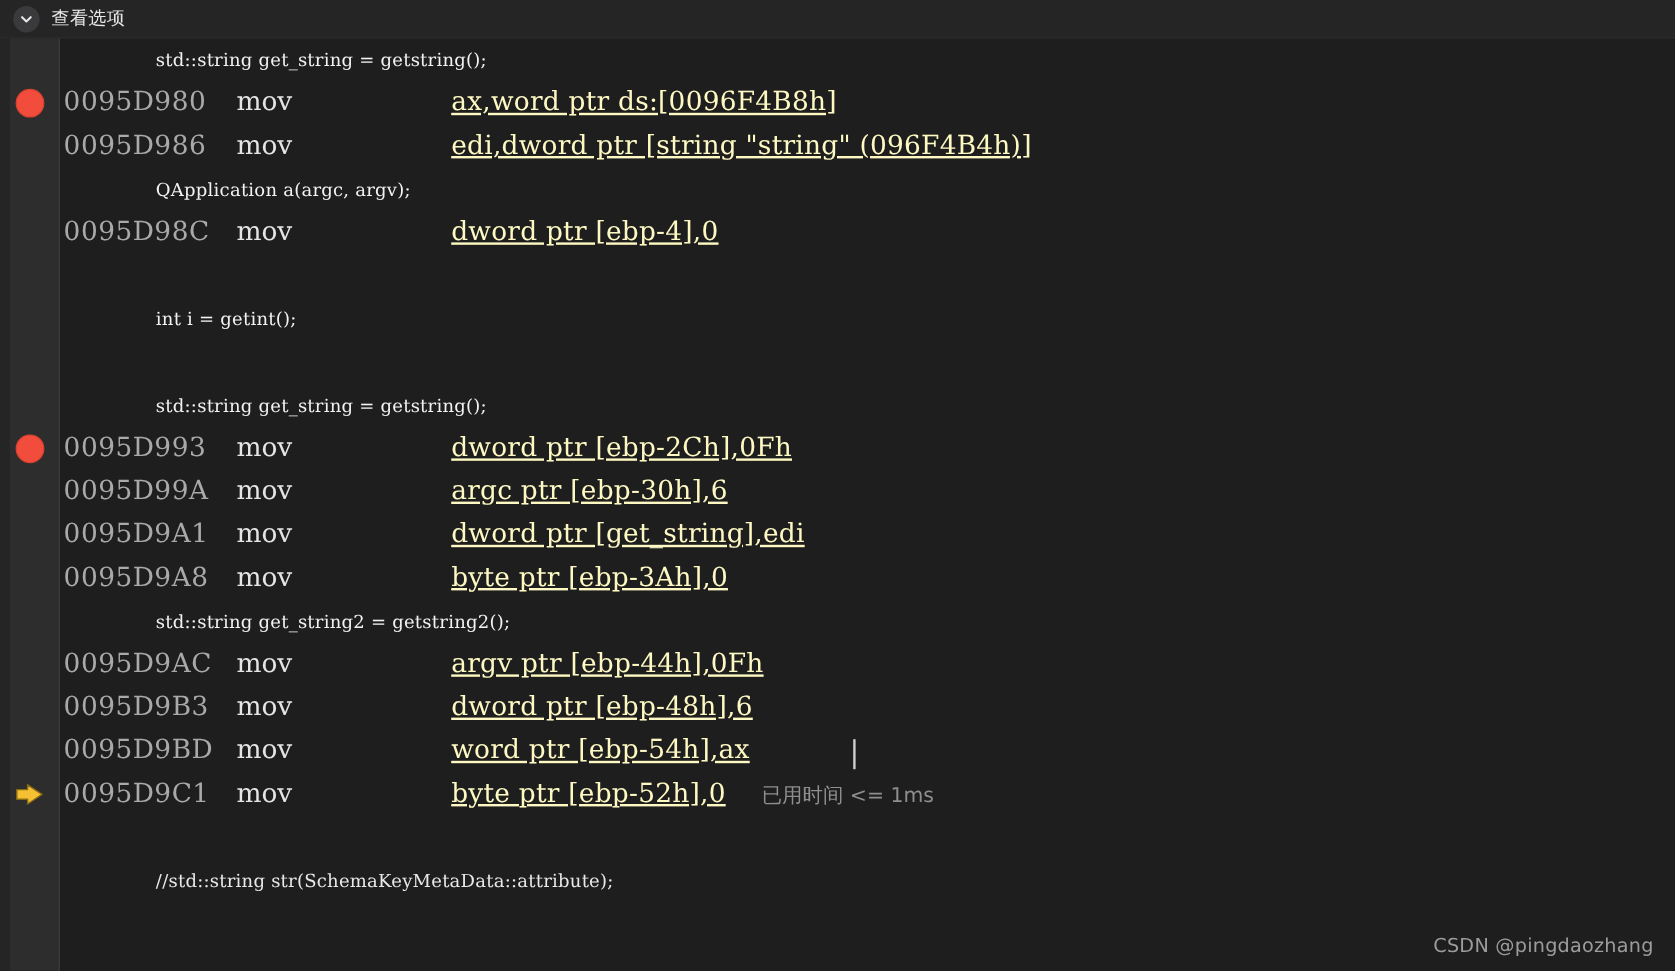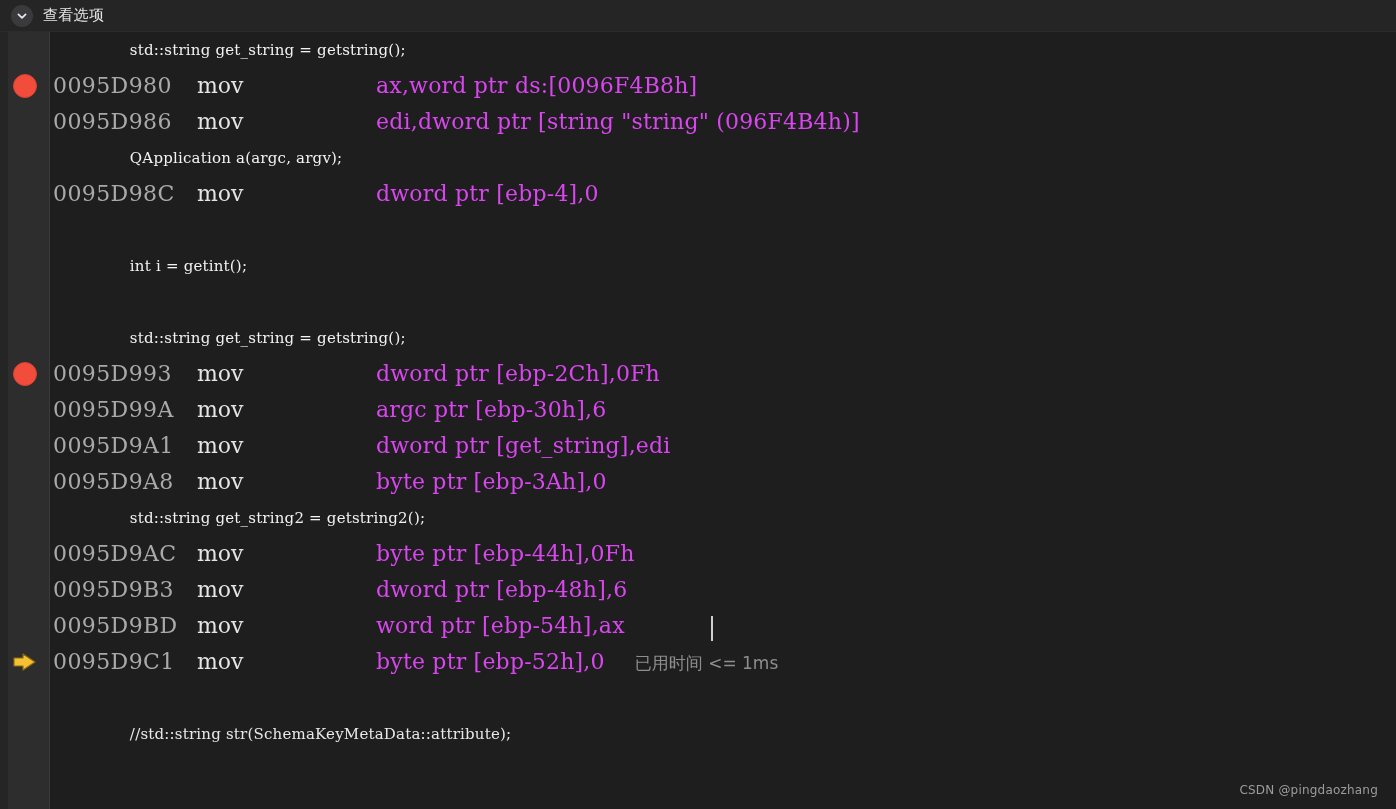--- a/index.html
+++ b/index.html
@@ -75,40 +75,40 @@
     color: #f2f2f2;
     font-size: 15px;
     line-height: 36px;
     letter-spacing: .2px;
   }
   .src.comment { color: #e9e9e9; }
 
   .asm { padding-left: 53px; color: #9a9a9a; font-size: 22px; line-height: 36px; }
   .addr  { display: inline-block; width: 144px; color: #a9a9a9; letter-spacing: .4px; }
   .mnem  { display: inline-block; width: 179px; color: #e5e5e5; }
-  .ops   { color: #d946ef; letter-spacing: .2px; }
+  .ops   { color: #fef9c3; letter-spacing: .2px; text-decoration: underline; }
 
   .elapsed {
     color: #8e8e8e;
     font-family: "DejaVu Sans", sans-serif;
     font-size: 17px;
     margin-left: 30px;
   }
   .caret {
     position: absolute;
     left: 711px; top: 8px;
     width: 2px; height: 25px;
     background: #cfcfcf;
   }
 
   .watermark {
     position: absolute; right: 18px; bottom: 12px;
     color: #9c9c9c;
     font-family: "DejaVu Sans", sans-serif;
-    font-size: 12px;
+    font-size: 16px;
     letter-spacing: .2px;
   }
 </style>
 </head>
 <body>
 
 <div id="app">
 
   <div class="toolbar">
     <div class="chev-btn">
@@ -132,21 +132,21 @@
       <div class="row"><div class="marker"></div><div class="asm"><span class="addr">0095D98C</span><span class="mnem">mov</span><span class="ops">dword ptr [ebp-4],0</span></div></div>
       <div class="row"><div class="marker"></div><div class="src"></div></div>
       <div class="row"><div class="marker"></div><div class="src">    int i = getint();</div></div>
       <div class="row"><div class="marker"></div><div class="src"></div></div>
       <div class="row"><div class="marker"></div><div class="src">    std::string get_string = getstring();</div></div>
       <div class="row"><div class="marker"><div class="bp-dot"></div></div><div class="asm"><span class="addr">0095D993</span><span class="mnem">mov</span><span class="ops">dword ptr [ebp-2Ch],0Fh</span></div></div>
       <div class="row"><div class="marker"></div><div class="asm"><span class="addr">0095D99A</span><span class="mnem">mov</span><span class="ops">argc ptr [ebp-30h],6</span></div></div>
       <div class="row"><div class="marker"></div><div class="asm"><span class="addr">0095D9A1</span><span class="mnem">mov</span><span class="ops">dword ptr [get_string],edi</span></div></div>
       <div class="row"><div class="marker"></div><div class="asm"><span class="addr">0095D9A8</span><span class="mnem">mov</span><span class="ops">byte ptr [ebp-3Ah],0</span></div></div>
       <div class="row"><div class="marker"></div><div class="src">    std::string get_string2 = getstring2();</div></div>
-      <div class="row"><div class="marker"></div><div class="asm"><span class="addr">0095D9AC</span><span class="mnem">mov</span><span class="ops">byte ptr [ebp-44h],0Fh</span></div></div>
+      <div class="row"><div class="marker"></div><div class="asm"><span class="addr">0095D9AC</span><span class="mnem">mov</span><span class="ops">argv ptr [ebp-44h],0Fh</span></div></div>
       <div class="row"><div class="marker"></div><div class="asm"><span class="addr">0095D9B3</span><span class="mnem">mov</span><span class="ops">dword ptr [ebp-48h],6</span></div></div>
       <div class="row"><div class="marker"></div><div class="asm"><span class="addr">0095D9BD</span><span class="mnem">mov</span><span class="ops">word ptr [ebp-54h],ax</span></div><div class="caret"></div></div>
       <div class="row"><div class="marker"><svg class="cur-arrow" viewBox="0 0 26 22" aria-hidden="true">
             <path d="M2 7 H11 V3 L23 11 L11 19 V15 H2 Z" fill="#f5c133" stroke="#8a6a14" stroke-width="1.2" stroke-linejoin="round"></path>
           </svg></div><div class="asm"><span class="addr">0095D9C1</span><span class="mnem">mov</span><span class="ops">byte ptr [ebp-52h],0</span><span class="elapsed">已用时间 &lt;= 1ms</span></div></div>
       <div class="row"><div class="marker"></div><div class="src"></div></div>
       <div class="row"><div class="marker"></div><div class="src comment">    //std::string str(SchemaKeyMetaData::attribute);</div></div>
     </div>
 
   <div class="watermark">CSDN @pingdaozhang</div>

